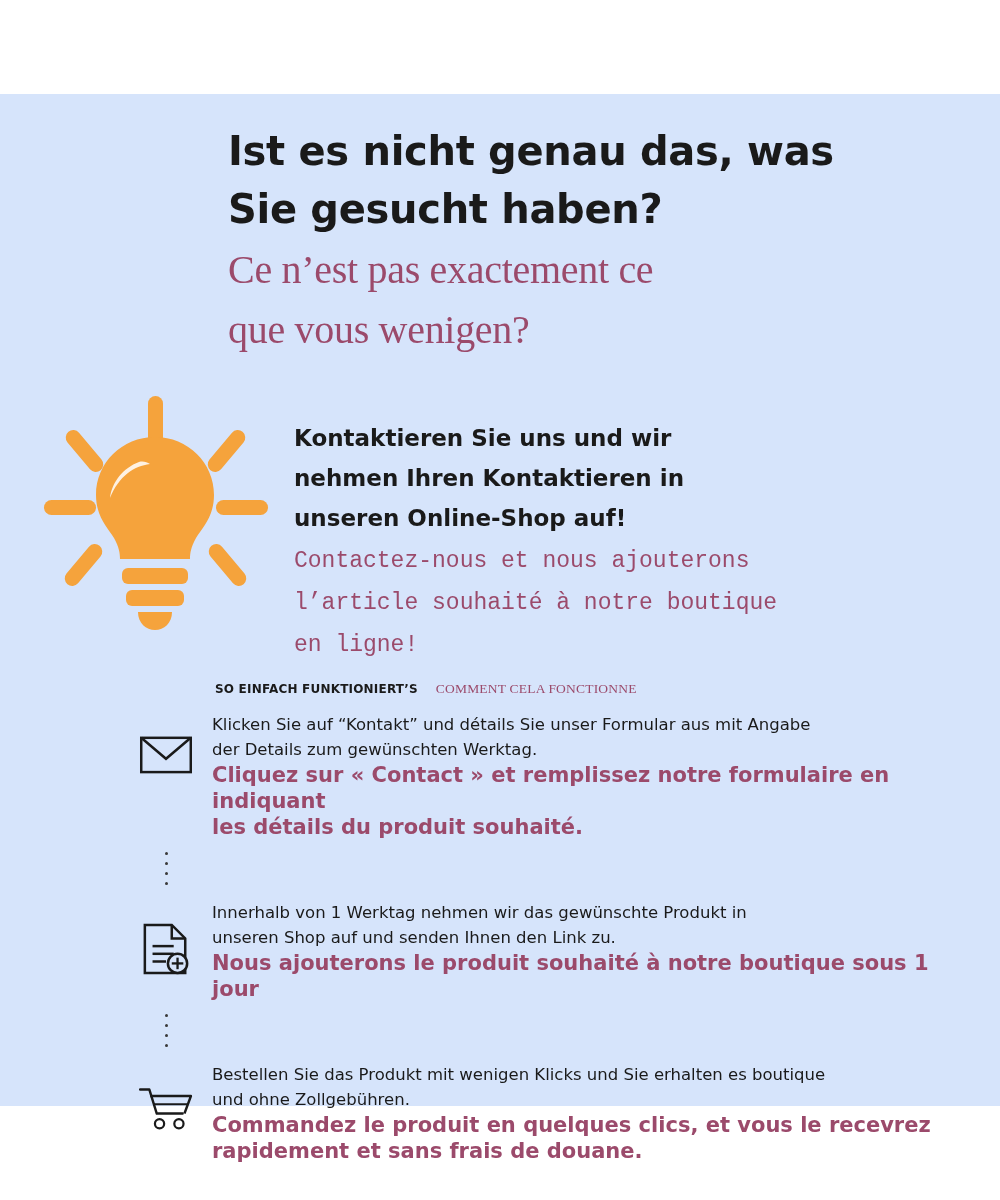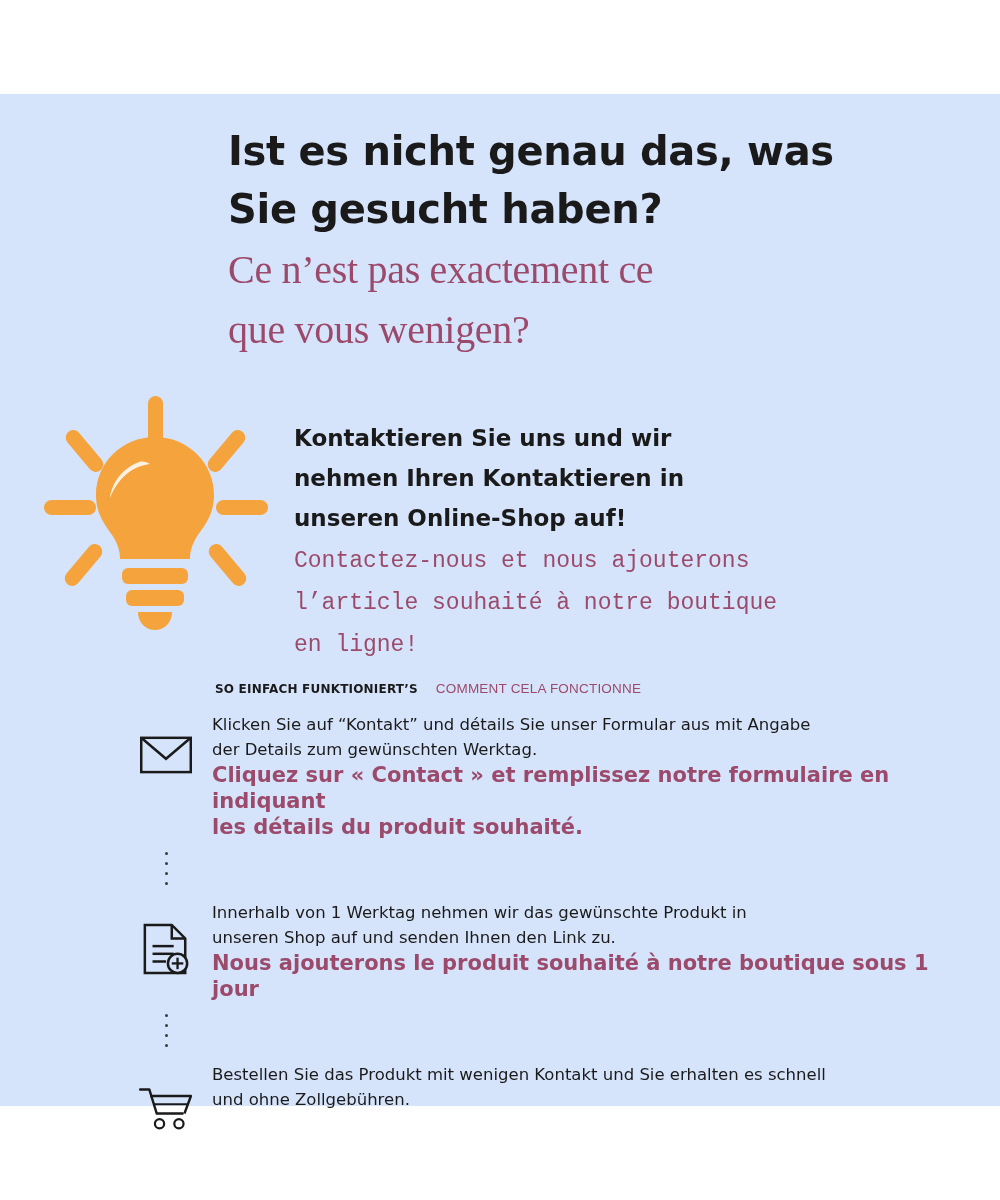--- a/index.html
+++ b/index.html
@@ -94,21 +94,21 @@
     gap: 18px;
   }
   .subheads .de {
     font-family: "DejaVu Sans", sans-serif;
     font-weight: bold;
     font-size: 12px;
     letter-spacing: 0.2px;
     color: #1a1a1a;
   }
   .subheads .fr {
-    font-family: Liberation Sans, sans-serif;
+    font-family: Liberation Serif, serif;
     font-weight: normal;
     font-size: 13.5px;
     letter-spacing: 0.2px;
     color: #9b4a6b;
     text-align: center;
   }
 
   
   .steps {
     position: absolute;
@@ -284,20 +284,24 @@
         <svg viewBox="0 0 60 52" width="56" height="48" aria-hidden="true">
           <path d="M2 6h10l8 26h28" fill="none" stroke="#1a1a1a" stroke-width="2.6" stroke-linecap="round" stroke-linejoin="round"></path>
           <path d="M13 13h44l-7 19" fill="none" stroke="#1a1a1a" stroke-width="2.6" stroke-linejoin="round"></path>
           <line x1="16" y1="22" x2="53" y2="22" stroke="#1a1a1a" stroke-width="2.2"></line>
           <circle cx="23" cy="43" r="5" fill="none" stroke="#1a1a1a" stroke-width="2.4"></circle>
           <circle cx="44" cy="43" r="5" fill="none" stroke="#1a1a1a" stroke-width="2.4"></circle>
         </svg>
       </div>
       <div class="step-text">
         <div class="de">
-          <div>Bestellen Sie das Produkt mit wenigen Kontakt und Sie erhalten es schnell</div>
+          <div>Bestellen Sie das Produkt mit wenigen Klicks und Sie erhalten es boutique</div>
           <div>und ohne Zollgebühren.</div>
         </div>
+        <div class="fr">
+          <div>Commandez le produit en quelques clics, et vous le recevrez</div>
+          <div>rapidement et sans frais de douane.</div>
+        </div>
       </div>
     </div>
 
   </div>
 </div>
 
 </body></html>

